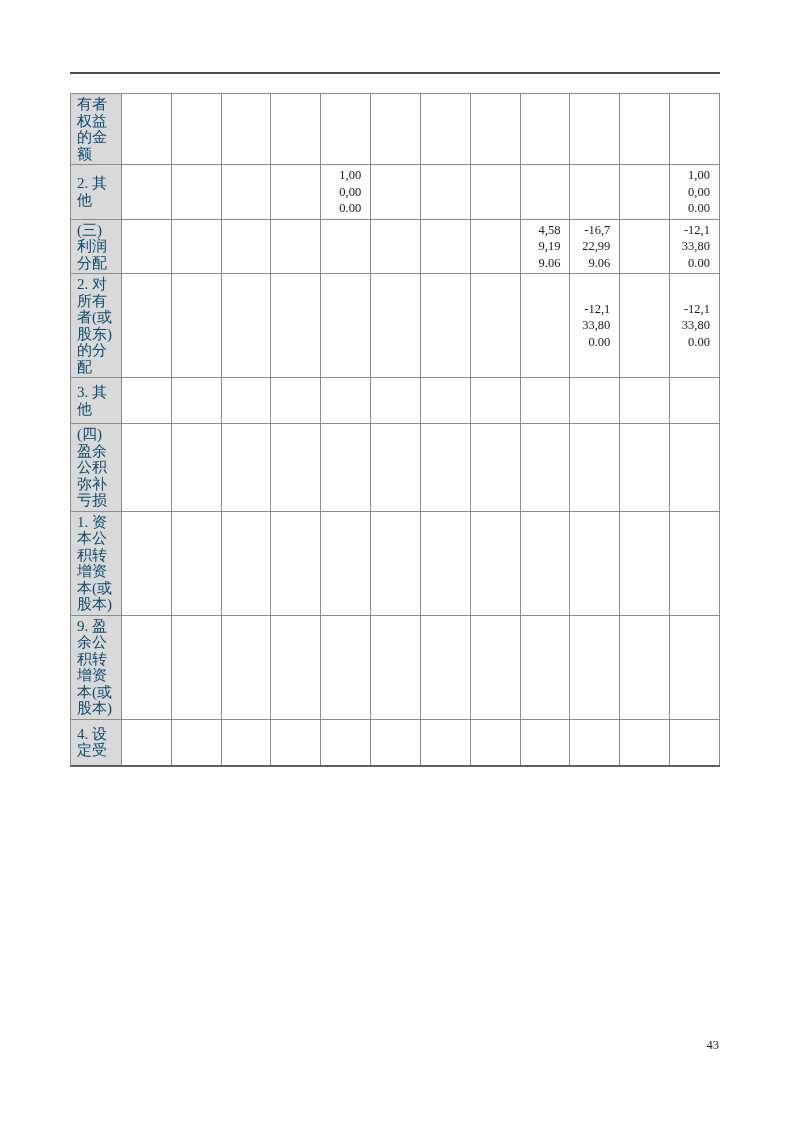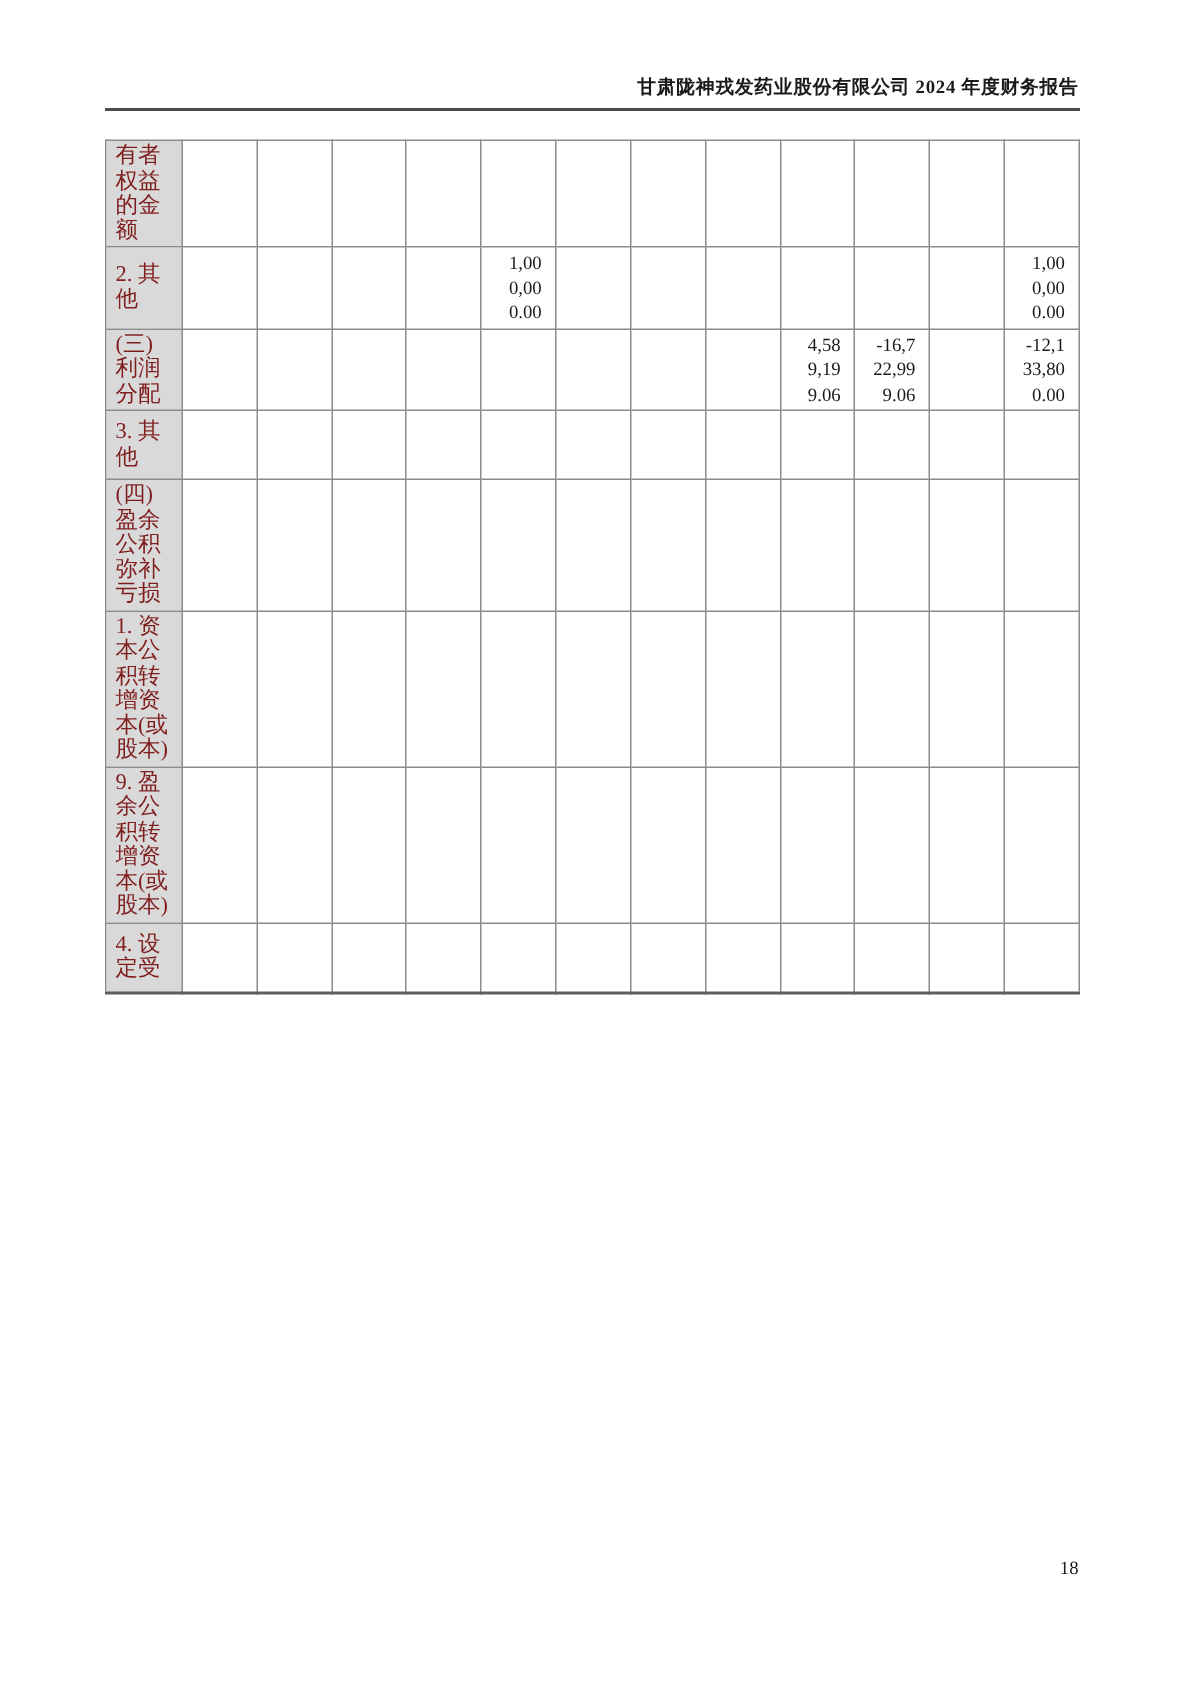--- a/index.html
+++ b/index.html
@@ -55,21 +55,21 @@
     height: 41px;
     overflow: hidden;
   }
   td.label-cell {
     background: #d9d9d9;
     font-size: 15px;
     line-height: 16.5px;
     padding: 2px 5px 2px 6px;
     vertical-align: middle;
     text-align: left;
-    color: #7f1d1d;
+    color: #0c4a6e;
     border-right-color: #6e6e6e;
   }
   td.data-cell {
     background: #ffffff;
     font-size: 12.5px;
     line-height: 16.5px;
     padding: 2px 9px;
     vertical-align: middle;
     text-align: right;
     word-break: break-all;
@@ -85,21 +85,20 @@
     color: #1a1a1a;
   }
   col.label-col { width: 51px; }
   col.data-col  { width: 49.83px; }
 </style>
 </head>
 <body>
 
 <div class="page">
 
-  <div class="report-header">甘肃陇神戎发药业股份有限公司 2024 年度财务报告</div>
 
   <div class="header-rule"></div>
 
   <div class="table-wrap">
     <table class="fin-table">
       <colgroup>
         <col class="label-col">
         <col class="data-col">
           <col class="data-col">
           <col class="data-col">
@@ -153,20 +152,35 @@
             <td class="data-cell"></td>
             <td class="data-cell"></td>
             <td class="data-cell"></td>
             <td class="data-cell"></td>
             <td class="data-cell">4,589,199.06</td>
             <td class="data-cell">-16,722,999.06</td>
             <td class="data-cell"></td>
             <td class="data-cell">-12,133,800.00</td>
           </tr>
           <tr>
+            <td class="label-cell">2. 对所有者(或股东)的分配</td>
+            <td class="data-cell"></td>
+            <td class="data-cell"></td>
+            <td class="data-cell"></td>
+            <td class="data-cell"></td>
+            <td class="data-cell"></td>
+            <td class="data-cell"></td>
+            <td class="data-cell"></td>
+            <td class="data-cell"></td>
+            <td class="data-cell"></td>
+            <td class="data-cell">-12,133,800.00</td>
+            <td class="data-cell"></td>
+            <td class="data-cell">-12,133,800.00</td>
+          </tr>
+          <tr>
             <td class="label-cell">3. 其他</td>
             <td class="data-cell"></td>
             <td class="data-cell"></td>
             <td class="data-cell"></td>
             <td class="data-cell"></td>
             <td class="data-cell"></td>
             <td class="data-cell"></td>
             <td class="data-cell"></td>
             <td class="data-cell"></td>
             <td class="data-cell"></td>
@@ -231,15 +245,15 @@
             <td class="data-cell"></td>
             <td class="data-cell"></td>
             <td class="data-cell"></td>
             <td class="data-cell"></td>
             <td class="data-cell"></td>
           </tr>
         </tbody>
     </table>
   </div>
 
-  <div class="page-number">18</div>
+  <div class="page-number">43</div>
 
 </div>
 
 </body></html>

